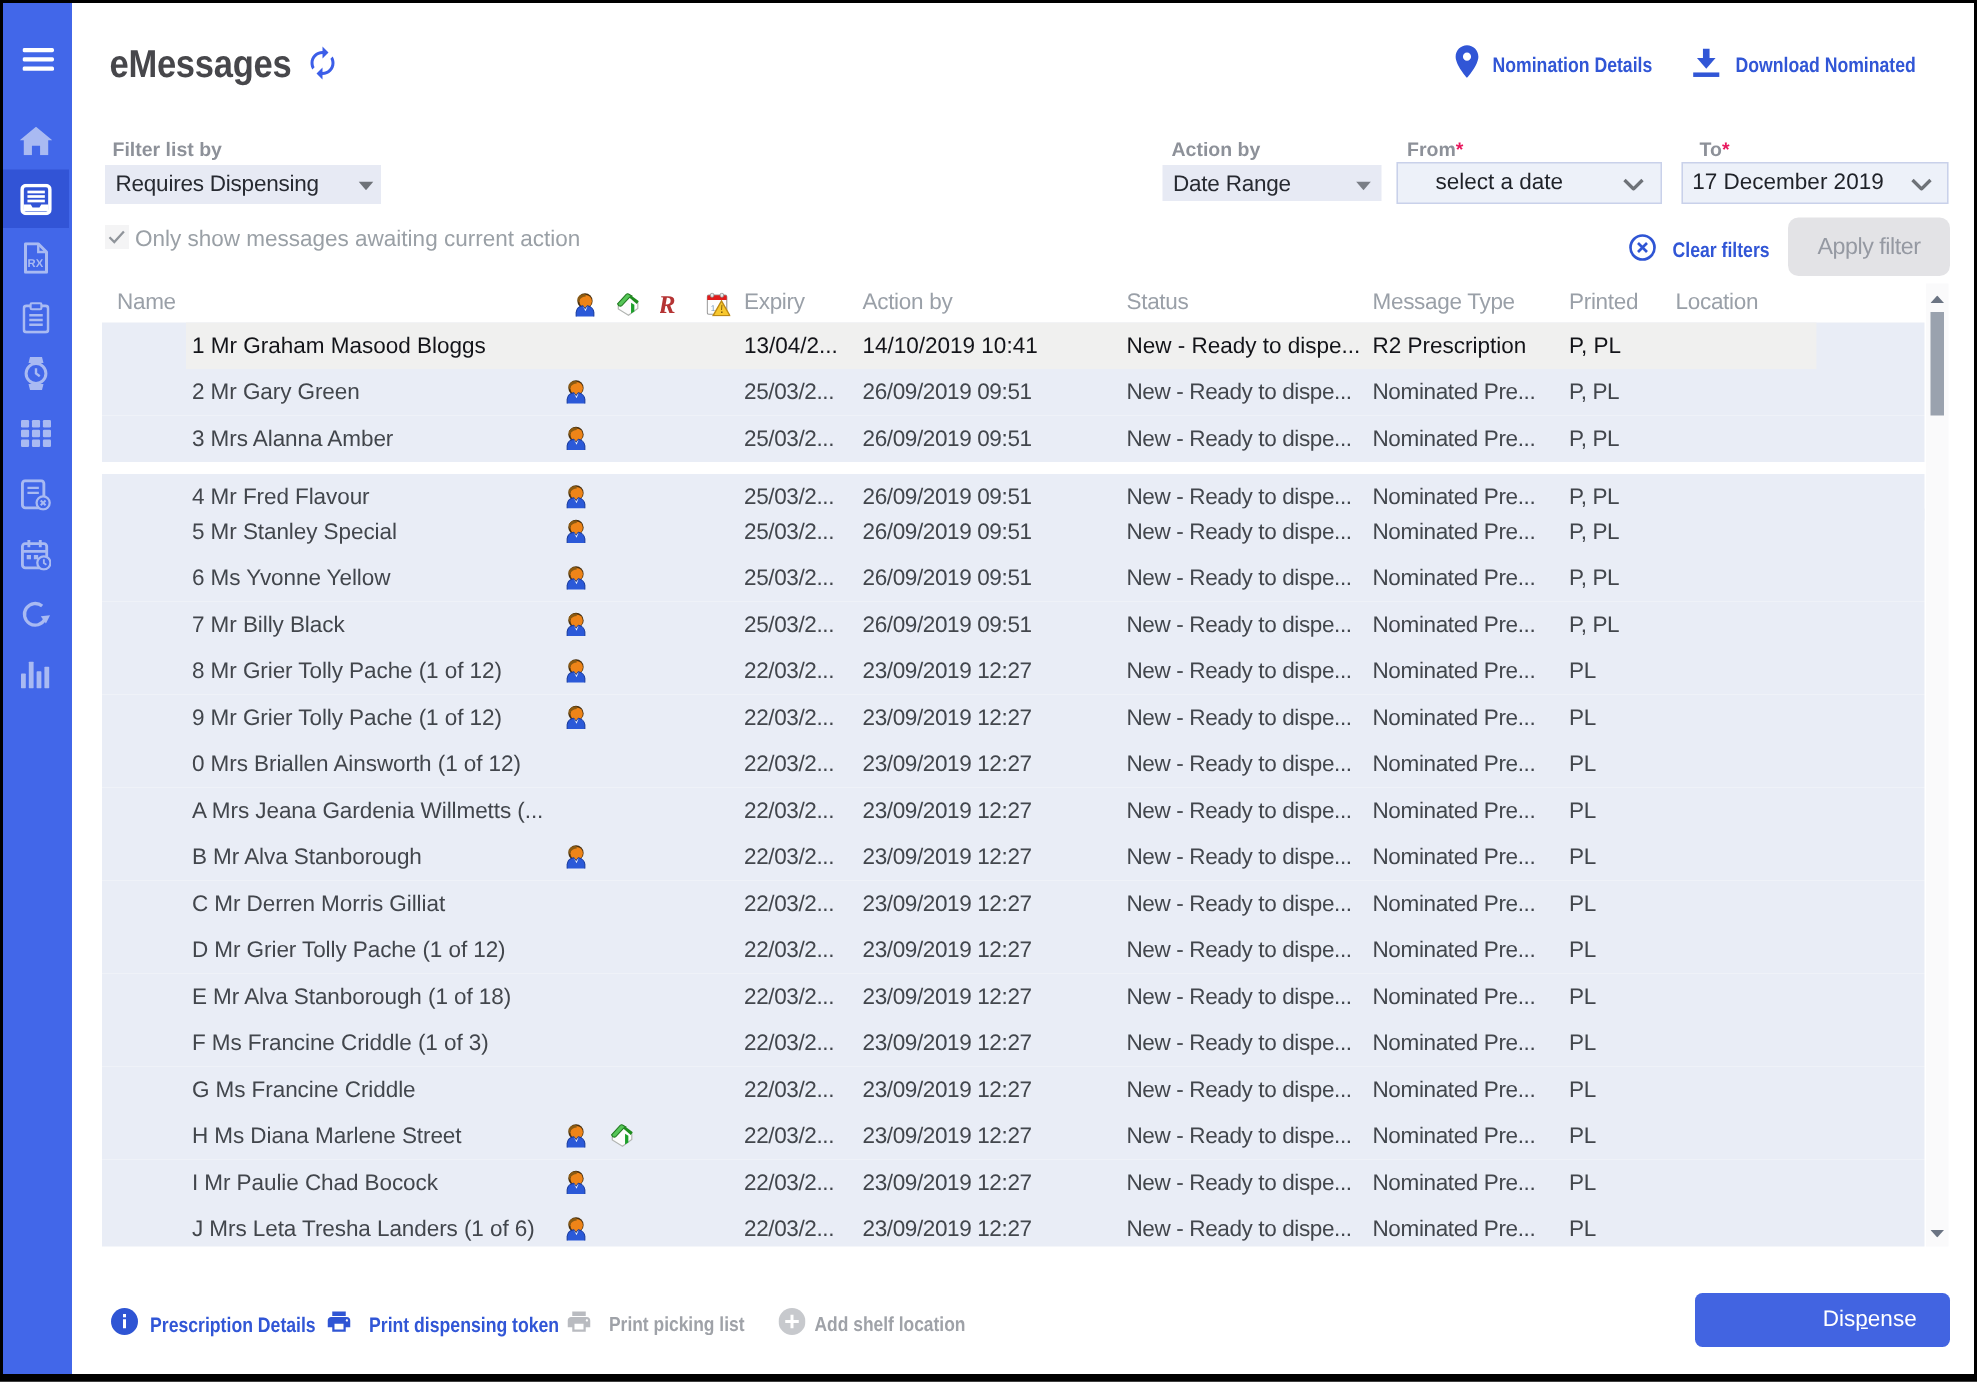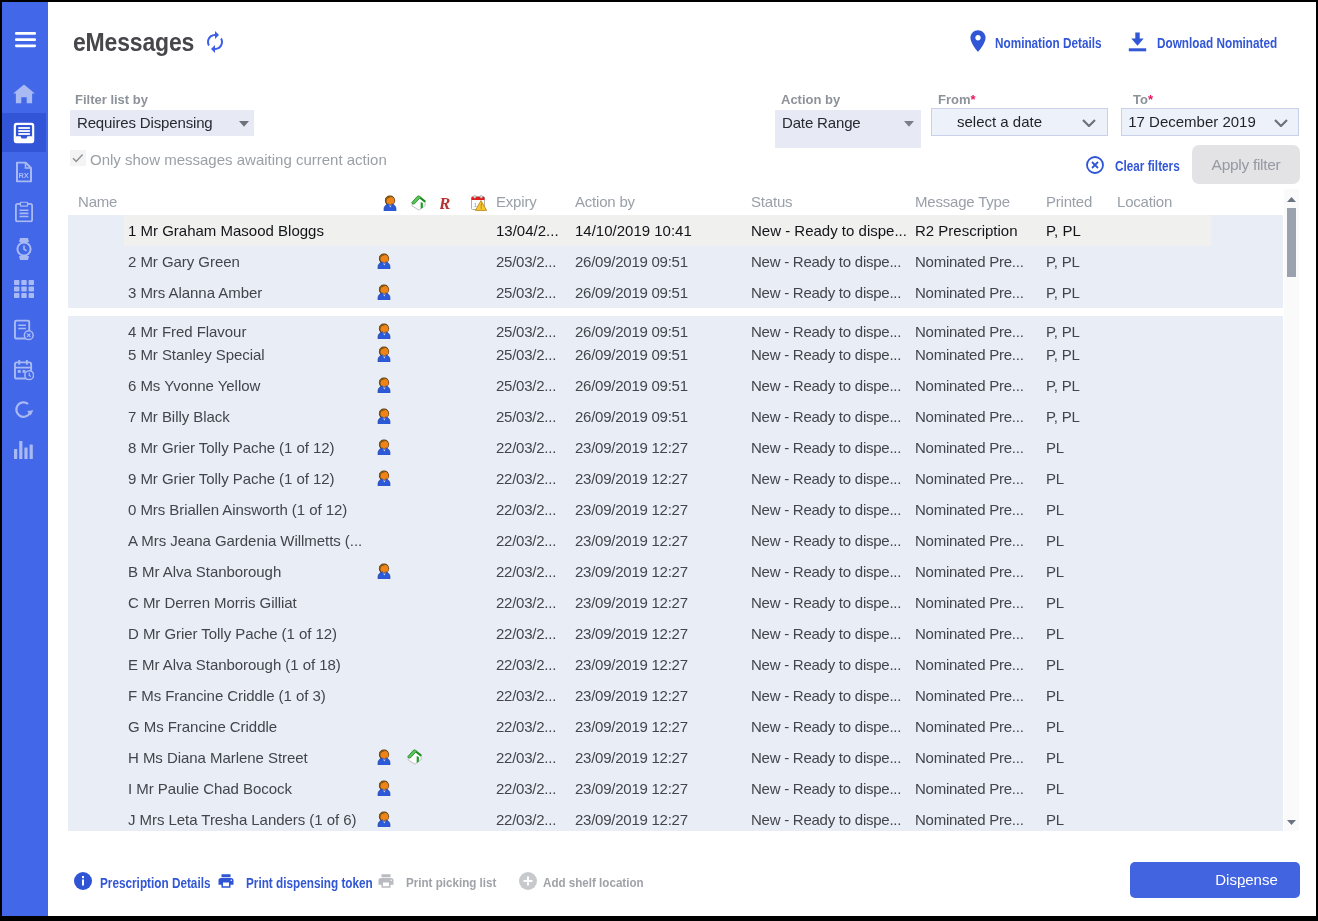--- a/index.html
+++ b/index.html
@@ -146,21 +146,21 @@
   <div class="abs lbl" style="left:75px; top:92px;">Filter list by</div>
   <div class="abs lbl" style="left:781px; top:92px;">Action by</div>
   <div class="abs lbl" style="left:938px; top:92px;">From<span style="color:#e8175d;">*</span></div>
   <div class="abs lbl" style="left:1133px; top:92px;">To<span style="color:#e8175d;">*</span></div>
 
   <div class="abs ddl" style="left:70px; top:110px; width:184px; height:26px; line-height:26px; padding-left:7px;">Requires Dispensing
     <svg class="abs" style="right:5px; top:11px;" width="10" height="6" viewBox="0 0 10 6">
         <path fill="#6e7278" d="M0 0h10L5 5.8z"></path>
       </svg>
   </div>
-  <div class="abs ddl" style="left:775px; top:110px; width:146px; height:38px; line-height:26px; padding-left:7px;">Date Range
+  <div class="abs ddl" style="left:775px; top:110px; width:146px; height:24px; line-height:26px; padding-left:7px;">Date Range
     <svg class="abs" style="right:7px; top:11px;" width="10" height="6" viewBox="0 0 10 6">
         <path fill="#7a7e86" d="M0 0h10L5 5.8z"></path>
       </svg>
   </div>
   <div class="abs" style="left:931px; top:108px; width:177px; height:28px; background:#edf1f9; border:1px solid #c9d1ea; font-size:15px; color:#1f2228; line-height:26px; text-align:center; padding-right:40px;">select a date
     <svg class="abs" style="right:11px; top:10px;" width="14" height="8" viewBox="0 0 14 8">
         <path fill="none" stroke="#6e7278" stroke-width="2.2" d="M1 1l6 6 6-6"></path>
       </svg>
   </div>
   <div class="abs" style="left:1121px; top:108px; width:178px; height:28px; background:#edf1f9; border:1px solid #c9d1ea; font-size:15px; color:#1f2228; line-height:26px; text-align:center; padding-right:36px;">17 December 2019

